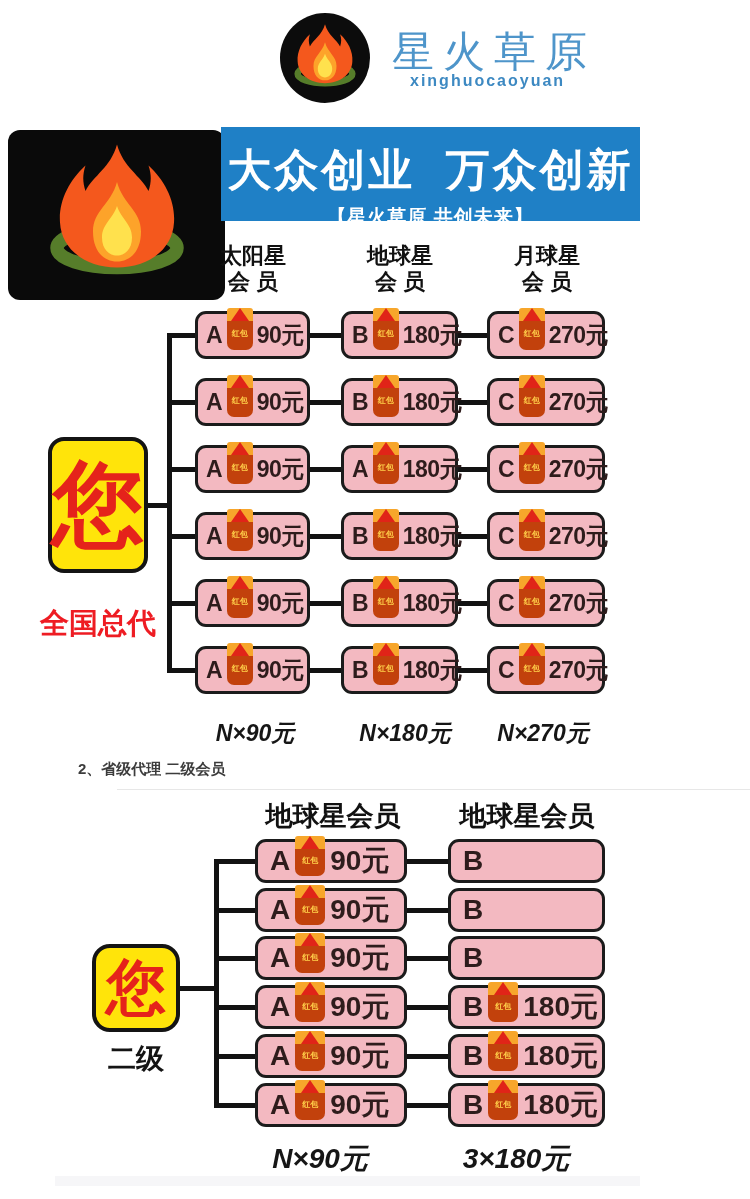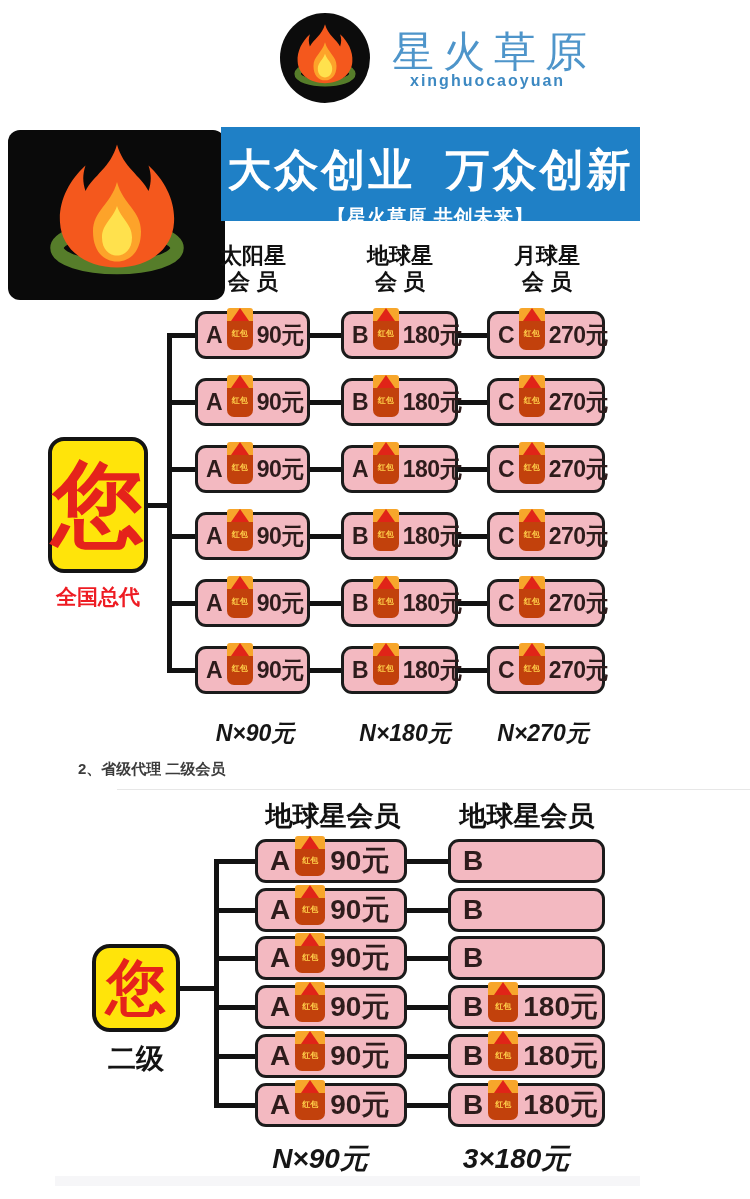--- a/index.html
+++ b/index.html
@@ -113,21 +113,21 @@
       <div>会 员</div>
   </div>
   <div class="colhead head1" style="left:487px;">
     <div>月球星</div>
       <div>会 员</div>
   </div>
 
   <div class="youbox" style="left:48px;top:437px;width:100px;height:136px;border-radius:16px;font-size:92px;">
     <span>您</span>
   </div>
-  <div class="caption" style="left:28px;top:583px;width:140px;font-size:21px;color:#ee1c23;">全国总代</div>
+  <div class="caption" style="left:28px;top:604px;width:140px;font-size:29px;color:#ee1c23;">全国总代</div>
 
   <i class="hl" style="left:148px;top:503px;width:24px;"></i>
   <i class="vl" style="left:167px;top:333px;height:340px;"></i>
   <i class="hl" style="left:167px;top:333px;width:28px;"></i>
   <i class="hl" style="left:167px;top:400px;width:28px;"></i>
   <i class="hl" style="left:167px;top:467px;width:28px;"></i>
   <i class="hl" style="left:167px;top:534px;width:28px;"></i>
   <i class="hl" style="left:167px;top:601px;width:28px;"></i>
   <i class="hl" style="left:167px;top:668px;width:28px;"></i>
   <i class="hl" style="left:310px;top:333px;width:31px;"></i>

